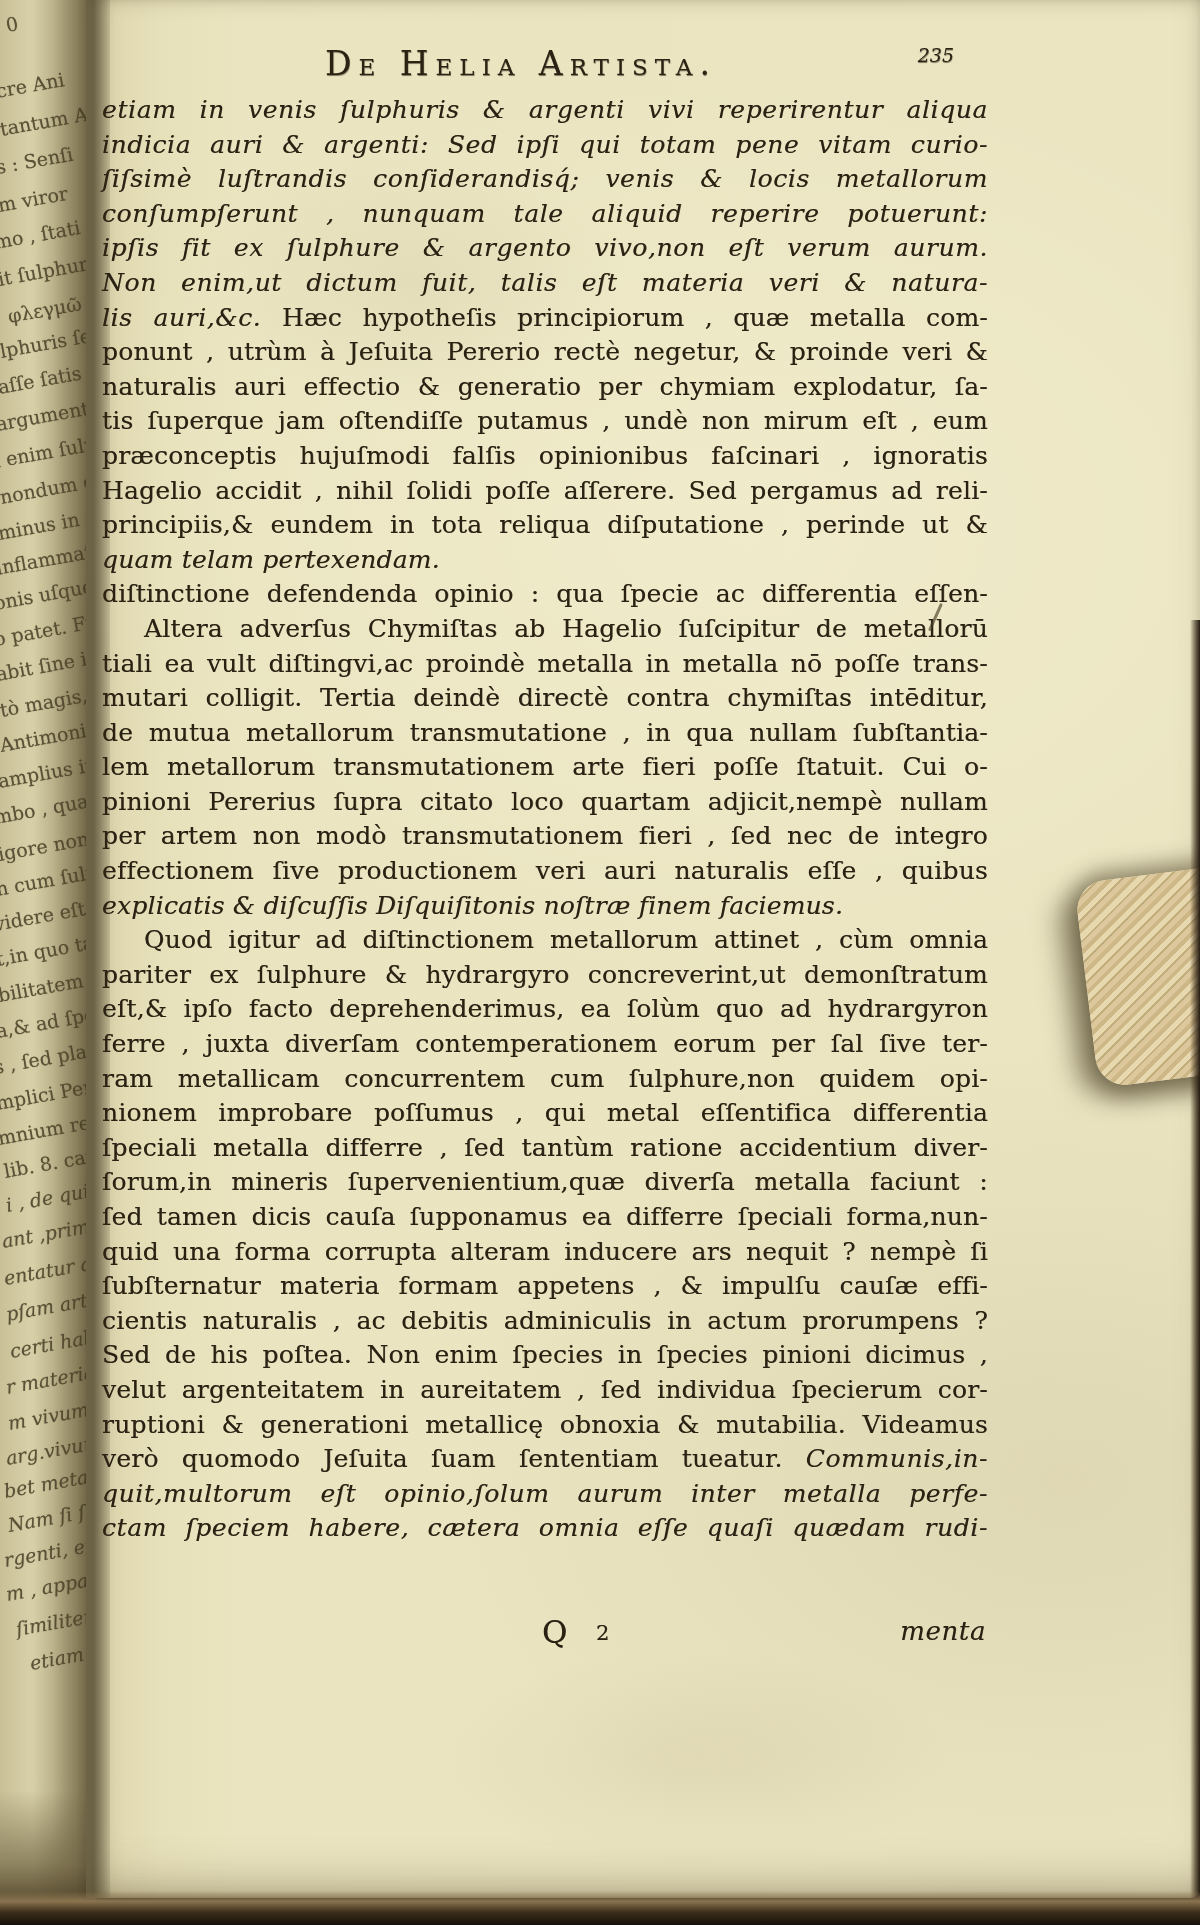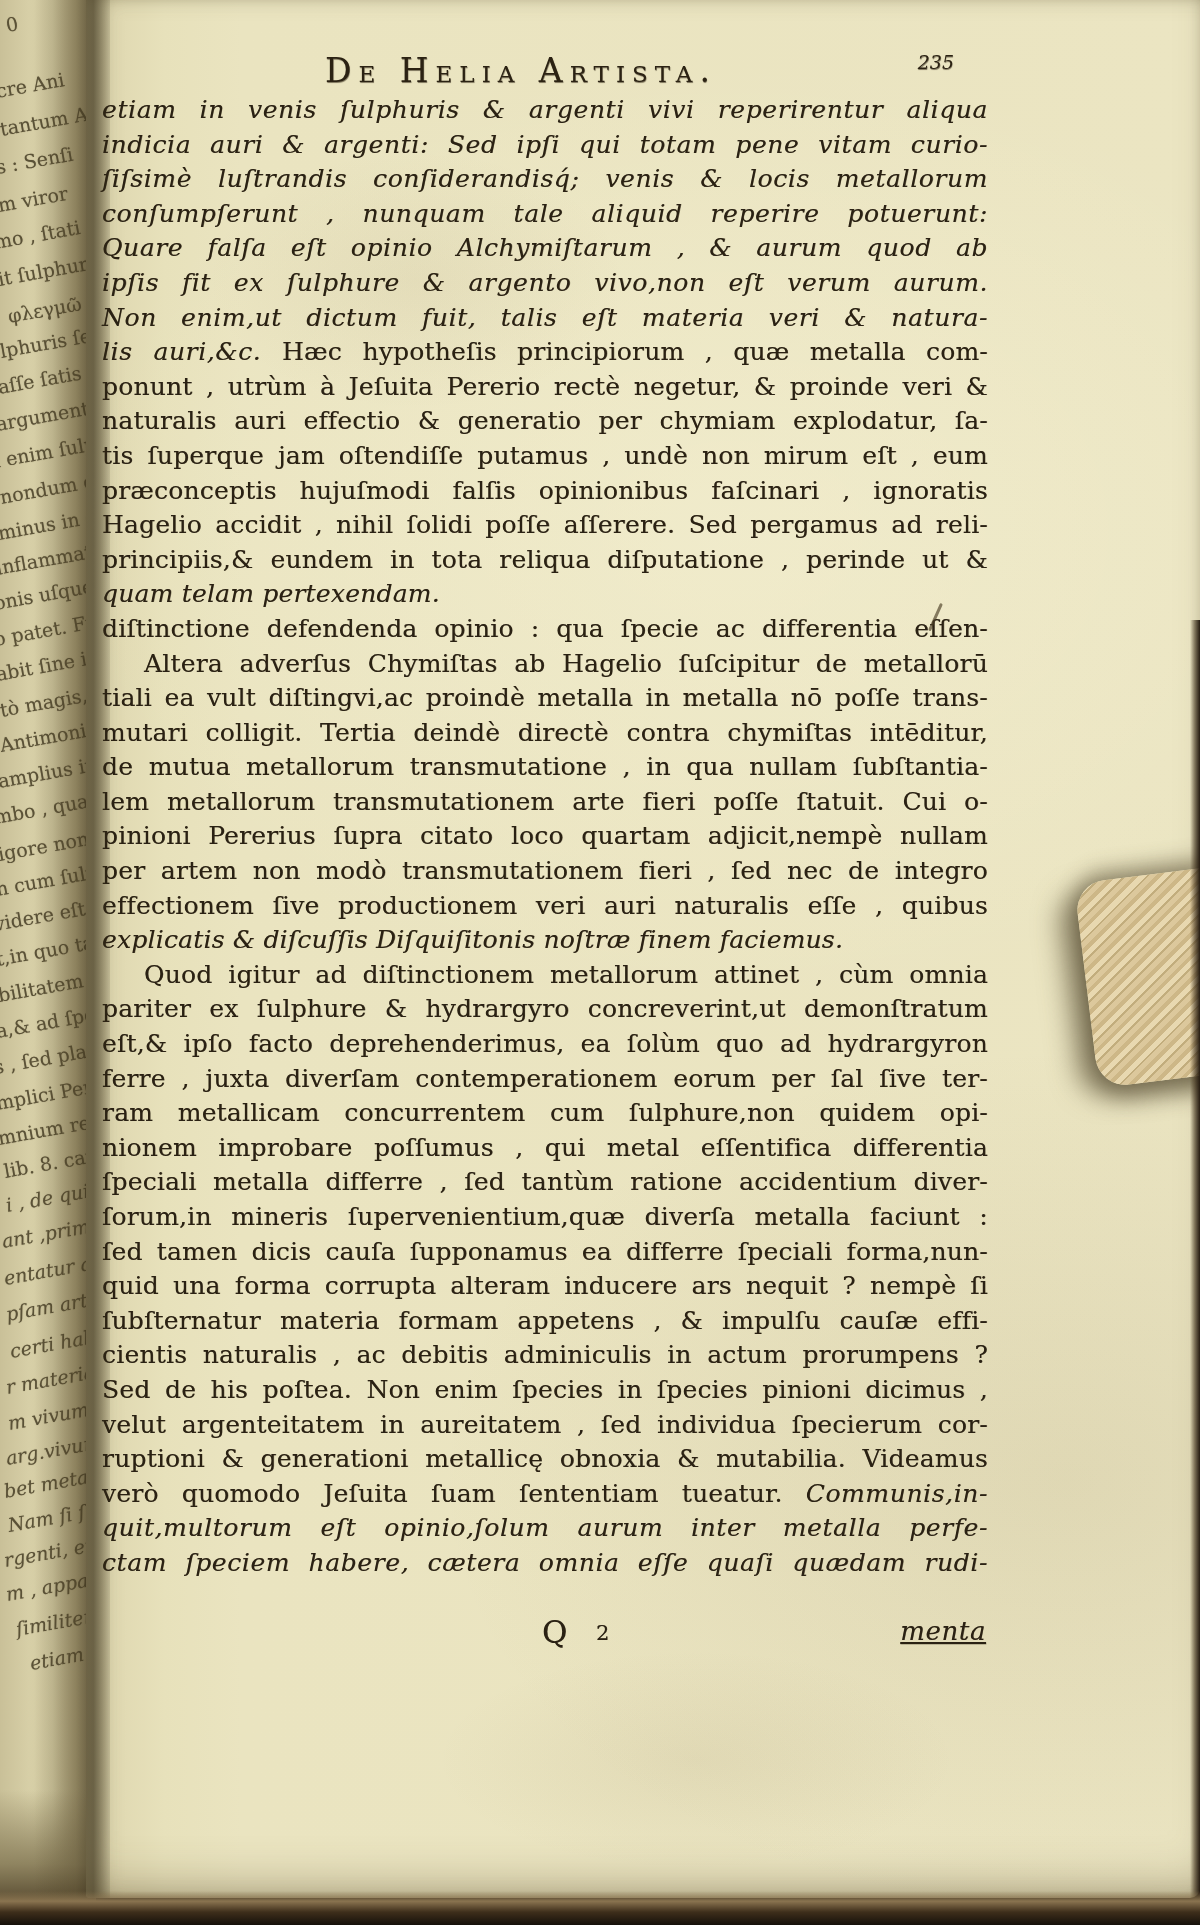--- a/index.html
+++ b/index.html
@@ -35,21 +35,21 @@
     background:
       radial-gradient(1100px 760px at 58% 28%,rgba(255,252,228,.28),rgba(255,252,228,0) 62%),
       radial-gradient(900px 620px at 88% 78%,rgba(120,100,58,.10),rgba(120,100,58,0) 70%),
       linear-gradient(90deg,#dcd4ac 0,#e7e1bb 7%,#eae4c0 14%,#ebe5c2 100%);
     box-shadow:
       inset 18px 0 24px -8px rgba(84,72,42,.55),
       inset -5px 0 12px -5px rgba(84,72,42,.22),
       inset 0 -34px 46px -22px rgba(92,76,44,.38);
     border-radius:0 0 10px 4px;
   }
-  .header{position:absolute;left:16px;top:51px;width:886px;height:46px;}
+  .header{position:absolute;left:16px;top:44px;width:886px;height:46px;}
   .header .title{
     display:block;text-align:center;padding-right:48px;
     font-variant:small-caps;font-size:33px;letter-spacing:7px;
     color:#2b2213;text-shadow:.4px .5px .7px rgba(40,30,12,.55);
   }
   .header .pgnum{
     position:absolute;right:34px;top:0;font-size:19px;font-style:italic;
     color:#2b2213;text-shadow:.4px .5px .7px rgba(40,30,12,.55);
   }
   .textblock{position:absolute;left:16px;top:93px;width:886px;}
@@ -59,21 +59,21 @@
     font-size:25px;color:#2a2113;letter-spacing:.2px;
     text-shadow:.35px .45px .6px rgba(43,34,18,.5);
   }
   .line.nojust{text-align-last:left;font-style:italic;}
   .line.indent{text-indent:42px;}
   .line .it{font-style:italic;letter-spacing:.6px;}
   .sigrow{position:absolute;left:16px;top:1614px;width:886px;height:44px;
     font-size:26px;color:#2a2113;text-shadow:.35px .45px .6px rgba(43,34,18,.5);}
   .sig-letter{position:absolute;left:440px;top:0;font-size:31px;}
   .sig-number{position:absolute;left:494px;top:7px;font-size:21px;}
-  .catchword{position:absolute;right:2px;top:2px;font-style:italic;letter-spacing:.6px;text-decoration:underline;}
+  .catchword{position:absolute;right:2px;top:2px;font-style:italic;letter-spacing:.6px;}
   
   .pen-mark{
     position:absolute;left:848px;top:602px;width:2.5px;height:30px;
     background:#4a3d25;opacity:.65;transform:rotate(24deg);border-radius:2px;
   }
   .stain-a{
     position:absolute;left:120px;top:150px;width:420px;height:260px;border-radius:50%;
     background:radial-gradient(closest-side,rgba(120,98,55,.07),rgba(120,98,55,0));
   }
   .stain-b{
@@ -162,21 +162,20 @@
     <div class="header">
       <span class="title">De Helia Artista.</span>
       <span class="pgnum">235</span>
     </div>
 
     <div class="textblock" id="textblock">
         <div class="line"><span class="it">etiam in venis ſulphuris &amp; argenti vivi reperirentur aliqua</span></div>
         <div class="line"><span class="it">indicia auri &amp; argenti: Sed ipſi qui totam pene vitam curio-</span></div>
         <div class="line"><span class="it">ſiſsimè luſtrandis conſiderandisq́; venis &amp; locis metallorum</span></div>
         <div class="line"><span class="it">conſumpſerunt , nunquam tale aliquid reperire potuerunt:</span></div>
-        <div class="line"><span class="it">Quare falſa eſt opinio Alchymiſtarum , &amp; aurum quod ab</span></div>
         <div class="line"><span class="it">ipſis fit ex ſulphure &amp; argento vivo,non eſt verum aurum.</span></div>
         <div class="line"><span class="it">Non enim,ut dictum fuit, talis eſt materia veri &amp; natura-</span></div>
         <div class="line"><span class="it">lis auri,&amp;c. </span><span>Hæc hypotheſis principiorum , quæ metalla com-</span></div>
         <div class="line"><span>ponunt , utrùm à Jeſuita Pererio rectè negetur, &amp; proinde veri &amp;</span></div>
         <div class="line"><span>naturalis auri effectio &amp; generatio per chymiam explodatur, ſa-</span></div>
         <div class="line"><span>tis ſuperque jam oſtendiſſe putamus , undè non mirum eſt , eum</span></div>
         <div class="line"><span>præconceptis hujuſmodi falſis opinionibus faſcinari , ignoratis</span></div>
         <div class="line"><span>Hagelio accidit , nihil ſolidi poſſe aſſerere. Sed pergamus ad reli-</span></div>
         <div class="line"><span>principiis,&amp; eundem in tota reliqua diſputatione , perinde ut &amp;</span></div>
         <div class="line nojust"><span>quam telam pertexendam.</span></div>

